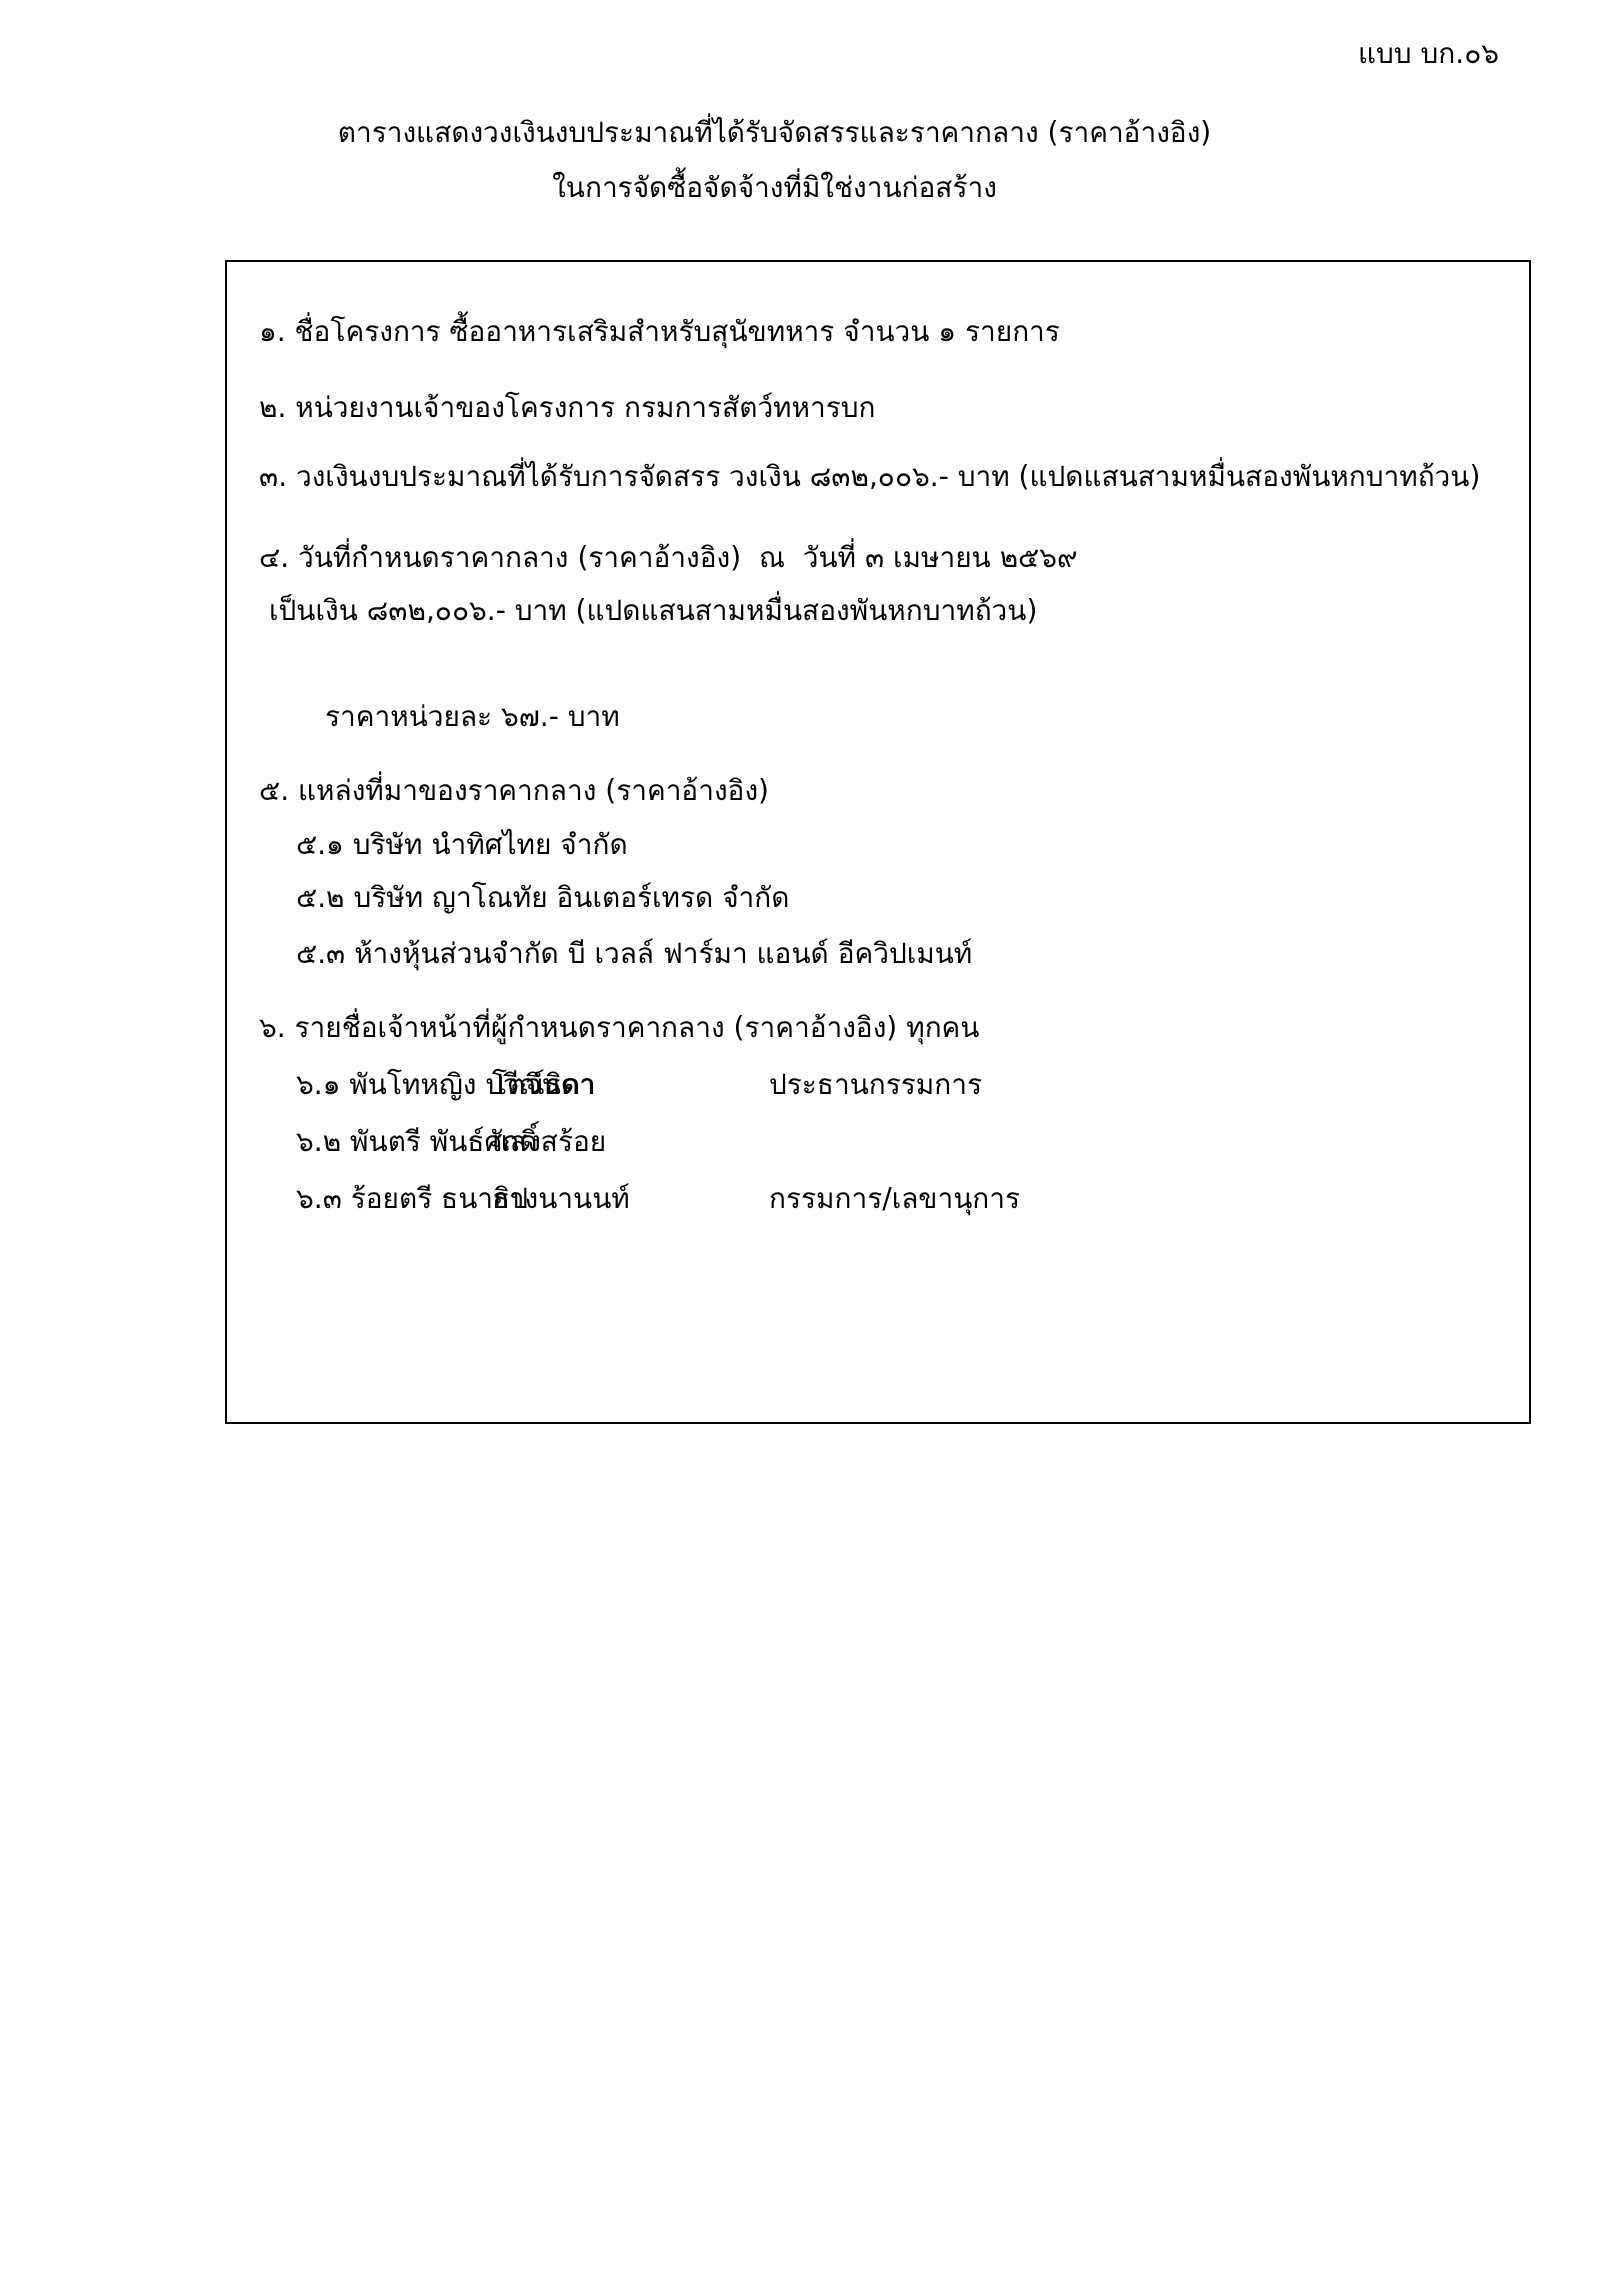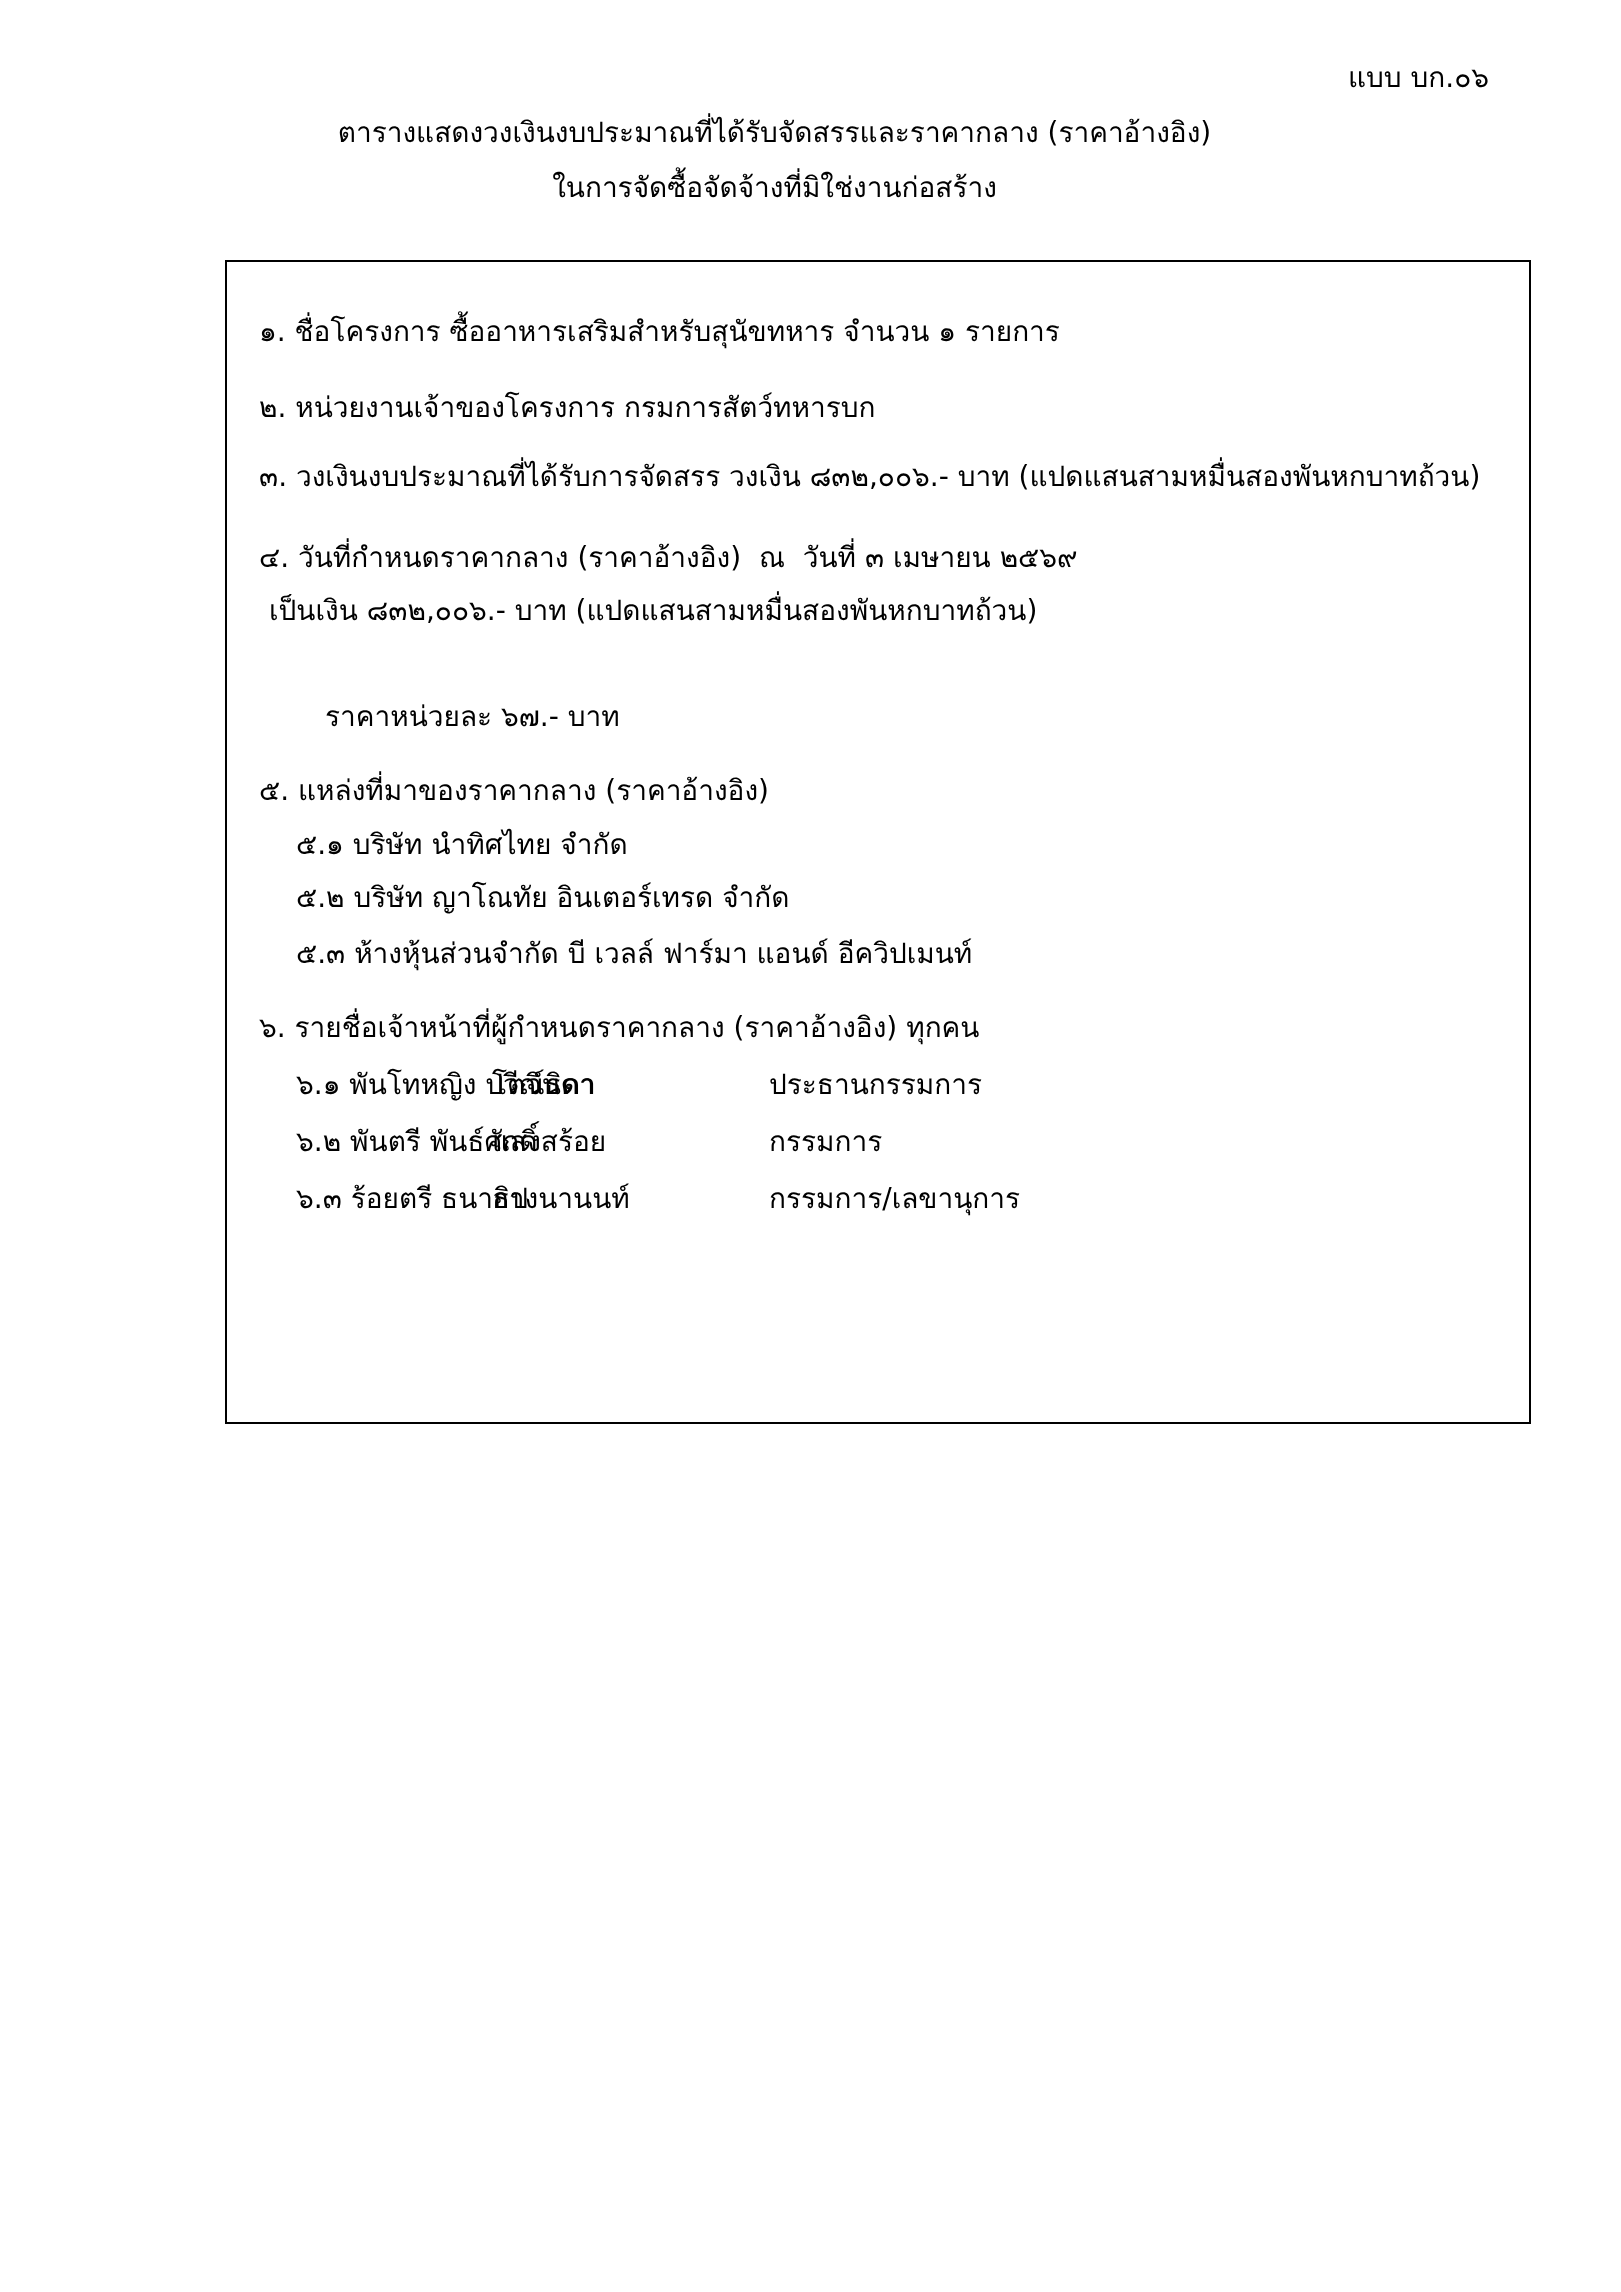--- a/index.html
+++ b/index.html
@@ -14,23 +14,22 @@
   }
   .txt {
     position: absolute;
     font-size: 28px;
     line-height: 1.35;
     white-space: pre-wrap;
     color: #000;
   }
   #form-code {
     top: 35px;
-    right: 132px;
+    right: 122px;
     text-align: right;
-    margin-top: 24px;
   }
   .title-line {
     left: 0;
     width: 1549px;
     text-align: center;
   }
   #title-line1 { top: 114px; }
   #title-line2 { top: 169px; }
   #content-box {
     position: absolute;
@@ -98,21 +97,20 @@
   <div id="item6" class="txt lvl1">๖. รายชื่อเจ้าหน้าที่ผู้กำหนดราคากลาง (ราคาอ้างอิง) ทุกคน</div>
 
   <div id="official-1" class="official-row">
     <span>๖.๑ พันโทหญิง ปวีณ์ธิดา</span>
     <span>โตจินดา</span>
     <span>ประธานกรรมการ</span>
   </div>
   <div id="official-2" class="official-row">
     <span>๖.๒ พันตรี พันธ์ศักดิ์</span>
     <span>แสงสร้อย</span>
-    <span>กรรมการ</span>
   </div>
   <div id="official-3" class="official-row">
     <span>๖.๓ ร้อยตรี ธนาธิป</span>
     <span>อางนานนท์</span>
     <span>กรรมการ/เลขานุการ</span>
   </div>
 
 </div>
 
 

